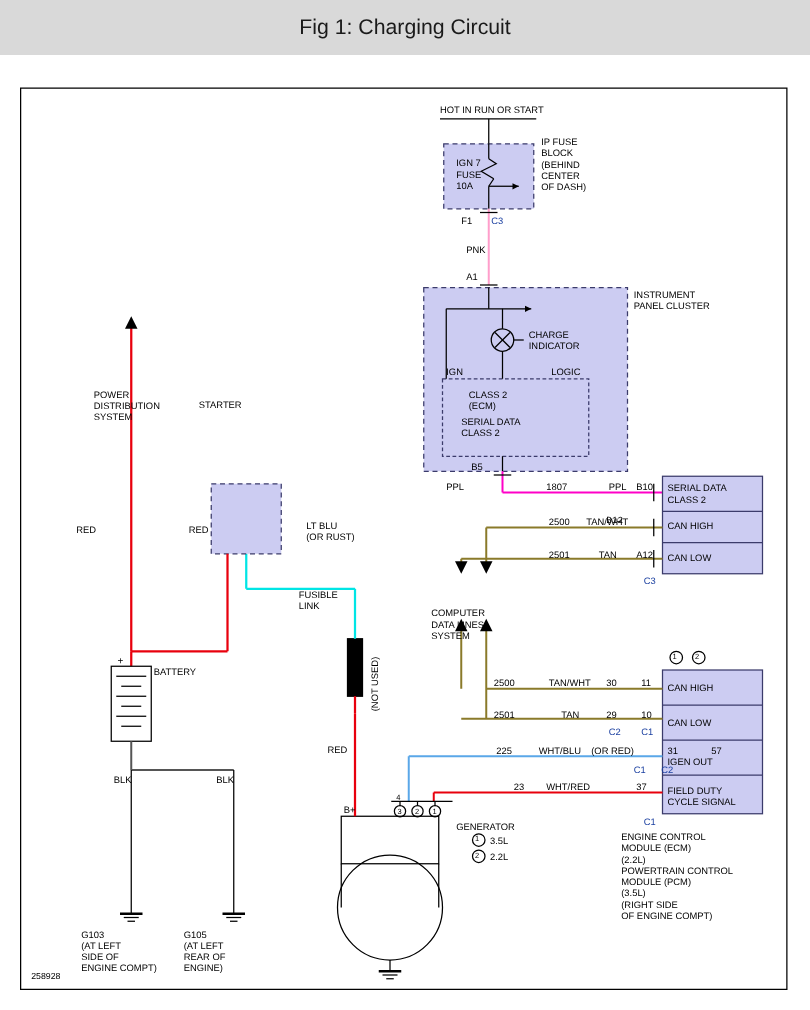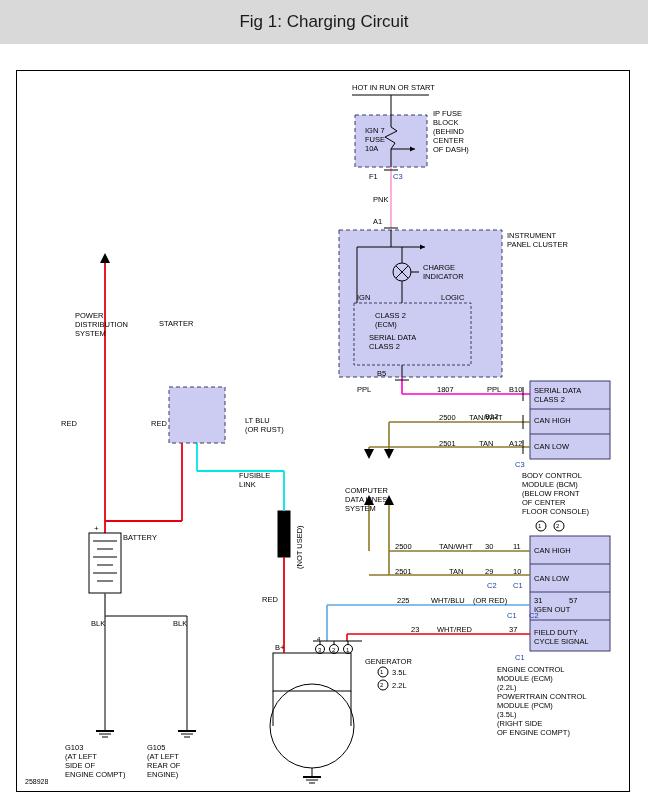--- a/index.html
+++ b/index.html
@@ -214,25 +214,20 @@
 CLASS 2</div>
   <div class="lbl" style="left:422px;top:342px;">2500</div>
   <div class="lbl" style="left:452px;top:342px;">TAN/WHT</div>
   <div class="lbl" style="left:468px;top:342px;font-family:Liberation Mono, monospace;">B12</div>
   <div class="lbl" style="left:517px;top:345px;">CAN HIGH</div>
   <div class="lbl" style="left:422px;top:368px;">2501</div>
   <div class="lbl" style="left:462px;top:368px;">TAN</div>
   <div class="lbl" style="left:492px;top:368px;">A12</div>
   <div class="lbl" style="left:517px;top:371px;">CAN LOW</div>
   <div class="lbl" style="left:498px;top:389px;color:#1a3fa0;">C3</div>
-  <div class="lbl" style="left:505px;top:400px;">BODY CONTROL
-MODULE (BCM)
-(BELOW FRONT
-OF CENTER
-FLOOR CONSOLE)</div>
 
   <div class="lbl" style="left:328px;top:415px;">COMPUTER
 DATA LINES
 SYSTEM</div>
 
   <div class="lbl" style="left:58px;top:240px;">POWER
 DISTRIBUTION
 SYSTEM</div>
   <div class="lbl" style="left:142px;top:248px;">STARTER</div>
   <div class="lbl" style="left:44px;top:348px;">RED</div>

